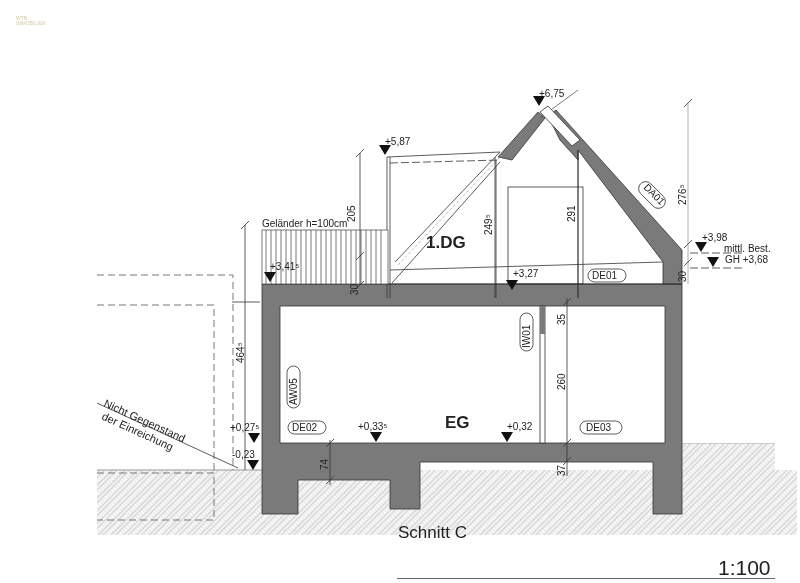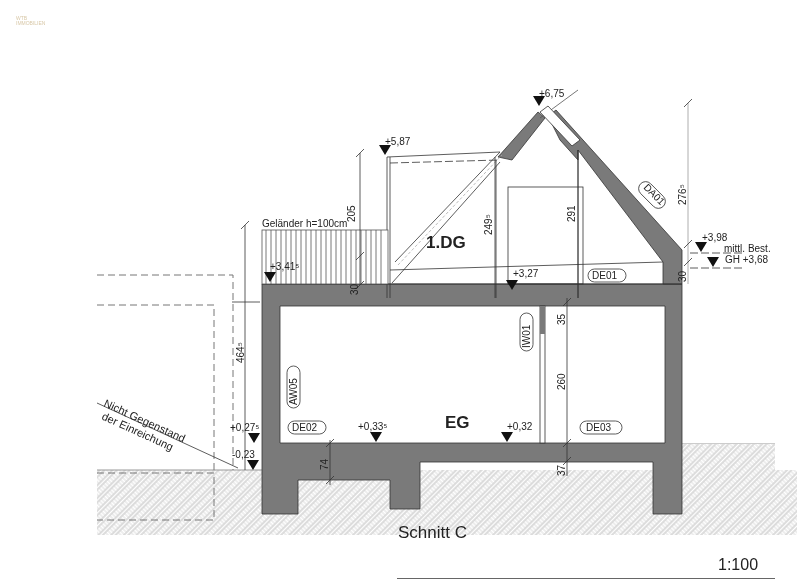--- a/index.html
+++ b/index.html
@@ -1,21 +1,21 @@
 <!DOCTYPE html>
 <html><head>
 <meta charset="utf-8">
 <style>
   html, body { margin:0; padding:0; background:#ffffff; }
   body { width:800px; height:583px; overflow:hidden; position:relative; font-family:"Liberation Sans", sans-serif; }
   #drawing { position:absolute; left:0; top:0; }
   .lbl { font-family:"Liberation Sans", sans-serif; fill:#222; }
   .big { font-weight:bold; }
   .footer-title { position:absolute; left:398px; top:523px; font-size:17px; color:#222; }
-  .footer-scale { position:absolute; left:718px; top:556px; font-size:16px; color:#222; }
+  .footer-scale { position:absolute; left:718px; top:556px; font-size:21px; color:#222; }
   .footer-line { position:absolute; left:397px; top:578px; width:378px; height:1px; background:#666; }
   .watermark { position:absolute; left:16px; top:16px; font-size:5px; color:#d8c8a8; line-height:5px; }
 </style>
 </head>
 <body>
 
 <div class="watermark">
   <div>WTB</div>
   <div>IMMOBILIEN</div>
 </div>

